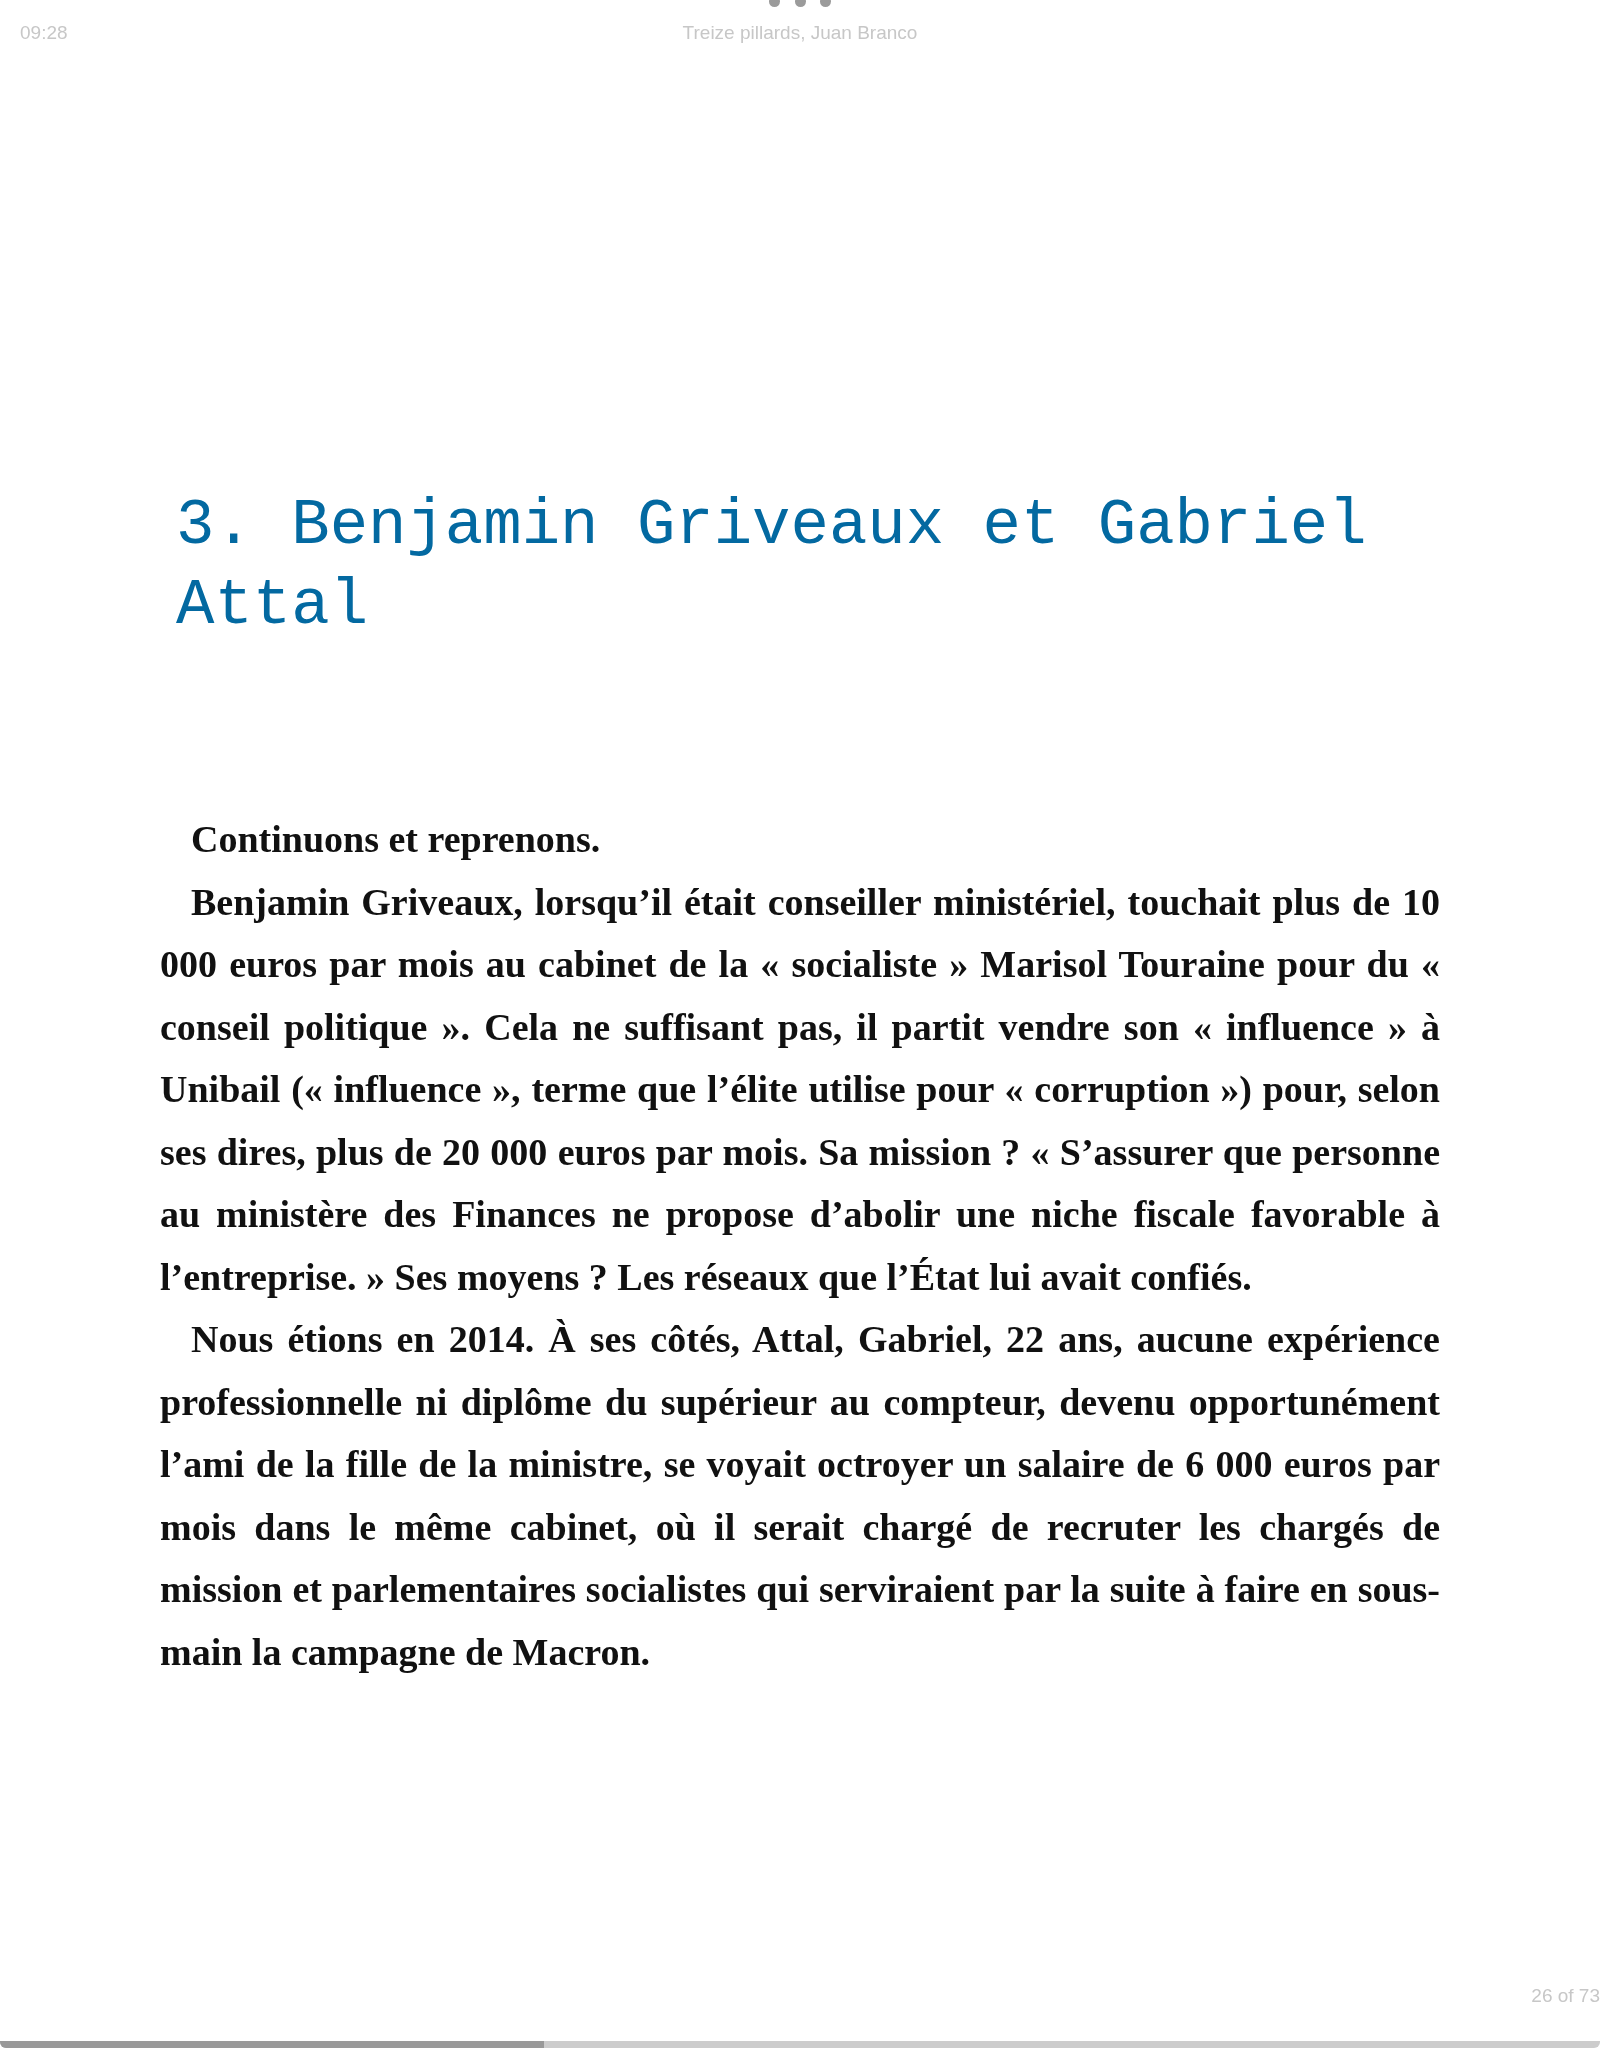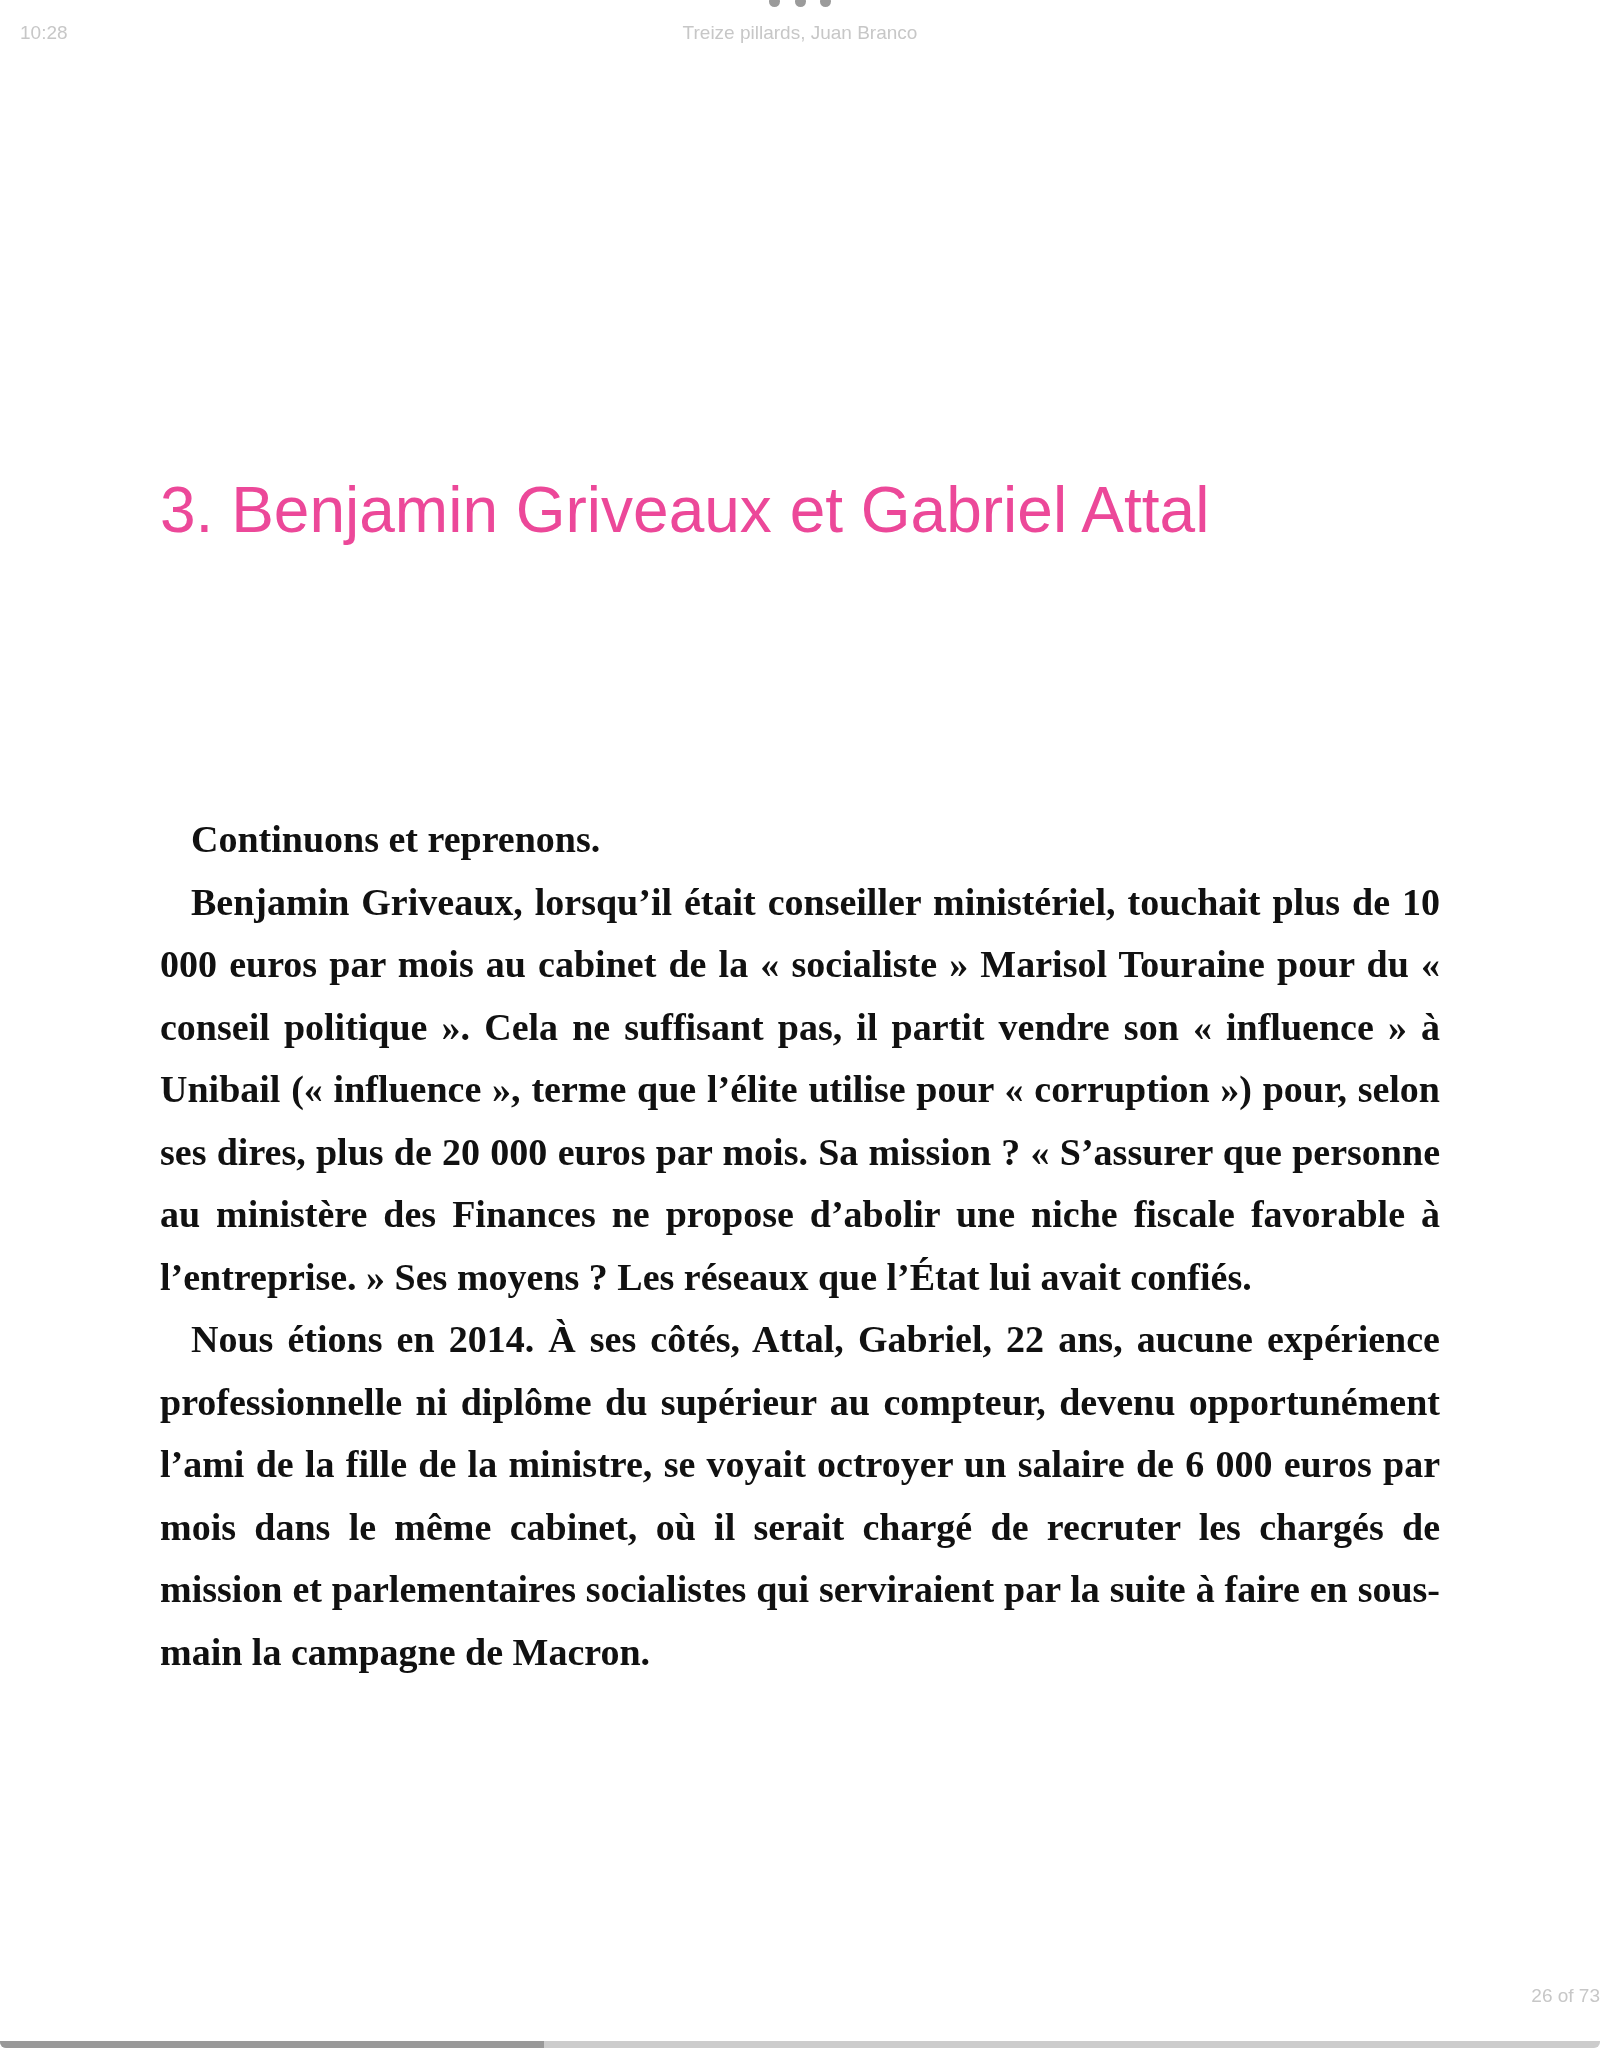--- a/index.html
+++ b/index.html
@@ -45,26 +45,26 @@
       width: 1600px;
       text-align: center;
       font-family: "Liberation Sans", sans-serif;
       font-size: 19px;
       color: #c7c7c7;
     }
     .chapter-title {
       position: absolute;
       top: 470px;
       left: 160px;
-      margin: 0;
-      font-family: Liberation Sans, sans-serif;
+      margin: 16px;
+      font-family: Liberation Mono, monospace;
       font-weight: normal;
       font-size: 64px;
       line-height: 80px;
-      color: #ec4899;
+      color: #0369a1;
     }
     .body-text {
       position: absolute;
       top: 808px;
       left: 160px;
       width: 1280px;
       font-family: "Liberation Serif", serif;
       font-size: 38px;
       line-height: 62.5px;
       color: #111111;
@@ -104,21 +104,21 @@
   </style>
 </head>
 <body>
 
 <div class="grabber">
   <span class="dot"></span>
   <span class="dot"></span>
   <span class="dot"></span>
 </div>
 
-<div class="status-time">10:28</div>
+<div class="status-time">09:28</div>
 
 <div class="book-title">Treize pillards, Juan Branco</div>
 
 <h1 class="chapter-title">3. Benjamin Griveaux et Gabriel Attal</h1>
 
 <div class="body-text">
   <p>Continuons et reprenons.</p>
   <p>Benjamin Griveaux, lorsqu’il était conseiller ministériel, touchait plus de 10 000 euros par mois au cabinet de la « socialiste » Marisol Touraine pour du « conseil politique ». Cela ne suffisant pas, il partit vendre son « influence » à Unibail (« influence », terme que l’élite utilise pour « cor­ruption ») pour, selon ses dires, plus de 20 000 euros par mois. Sa mis­sion ? « S’assurer que personne au ministère des Finances ne propose d’abolir une niche fiscale favorable à l’entreprise. » Ses moyens ? Les ré­seaux que l’État lui avait confiés.</p>
   <p>Nous étions en 2014. À ses côtés, Attal, Gabriel, 22 ans, aucune expé­rience professionnelle ni diplôme du supérieur au compteur, devenu op­portunément l’ami de la fille de la ministre, se voyait octroyer un salaire de 6 000 euros par mois dans le même cabinet, où il serait chargé de re­cruter les chargés de mission et parlementaires socialistes qui serviraient par la suite à faire en sous-main la campagne de Macron.</p>
 </div>

